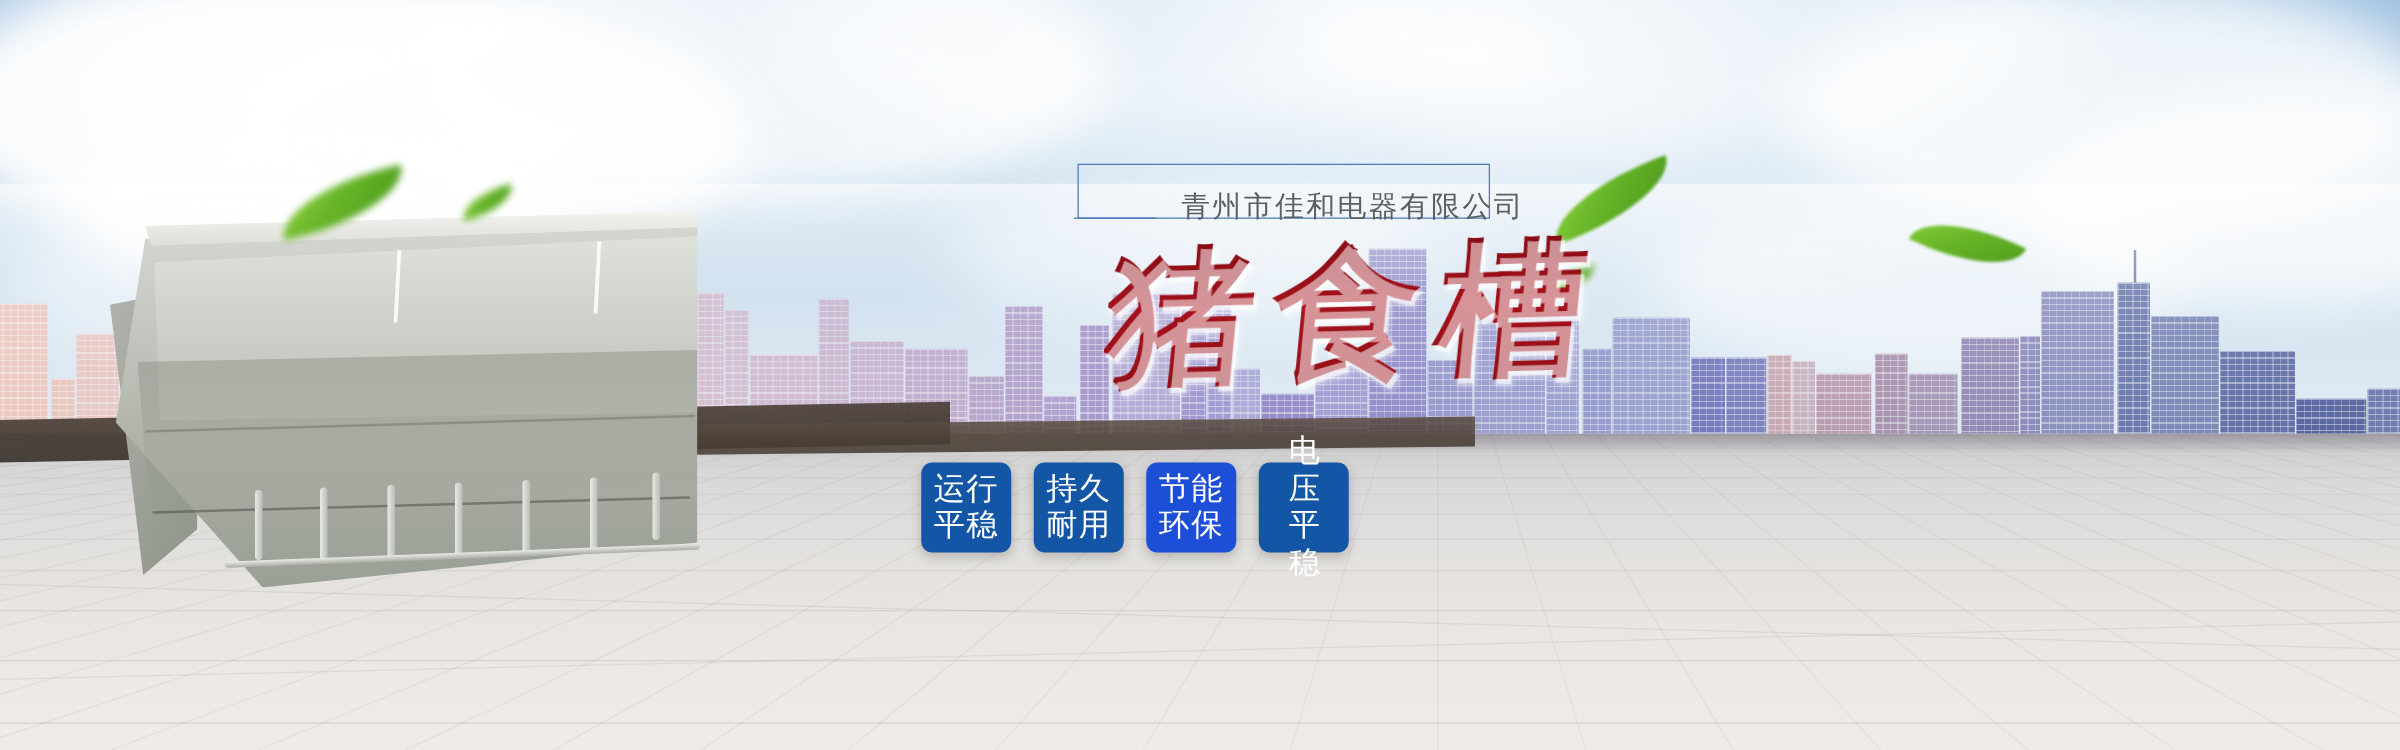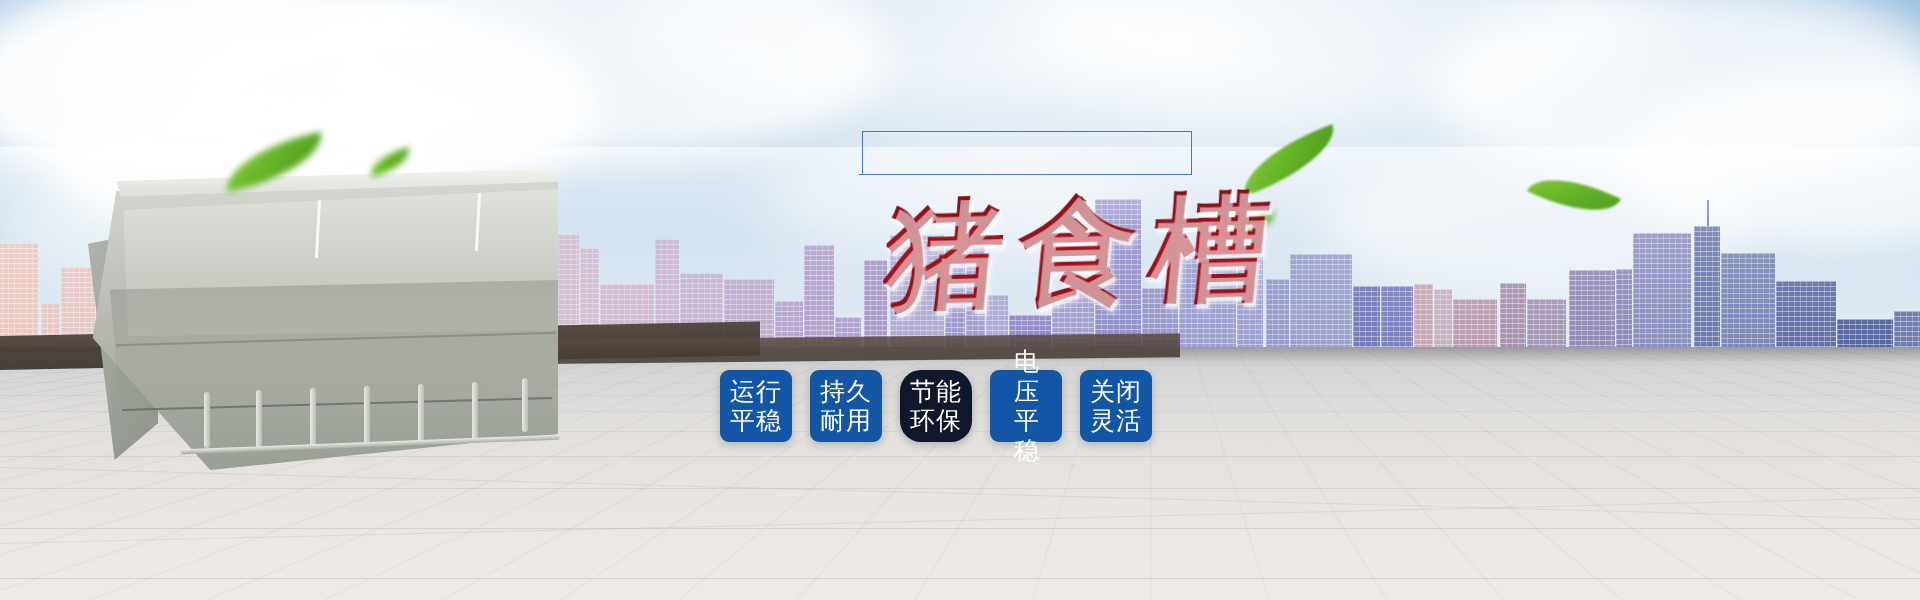--- a/index.html
+++ b/index.html
@@ -408,40 +408,37 @@
 
   <div class="leaf soft" style="left:222px; top:142px; width:104px; height:40px; transform:rotate(-12deg);"></div>
   <div class="leaf soft" style="left:368px; top:152px; width:44px;  height:20px; transform:rotate(-14deg);"></div>
   <div class="leaf" style="left:1236px; top:141px; width:106px; height:38px; transform:rotate(-20deg);"></div>
   <div class="leaf soft" style="left:1238px; top:216px; width:40px;  height:17px; transform:rotate(-18deg);"></div>
   <div class="leaf" style="left:1530px; top:178px; width:88px;  height:34px; transform:rotate(26deg);"></div>
 
   <div class="namebox">
     <div class="seg"></div>
   </div>
+  <div class="company">青州市佳和电器有限公司</div>
 
   <div class="title">猪食槽</div>
 
 
   <div class="badges" id="badges">
-      <div class="badge" style="background: rgb(19, 86, 166);">
+      <div class="badge" style="background: rgb(19, 86, 166); margin-left: 17px;">
         <span>运行</span>
         <span>平稳</span>
       </div>
       <div class="badge" style="background: rgb(19, 86, 166);">
         <span>持久</span>
         <span>耐用</span>
       </div>
-      <div class="badge" style="background: #0f172a; border-radius: 21px;">
+      <div class="badge" style="background: #1d4ed8;">
         <span>节能</span>
         <span>环保</span>
       </div>
       <div class="badge" style="background: rgb(19, 86, 166); padding-left: 24px;">
         <span>电压</span>
         <span>平稳</span>
       </div>
-      <div class="badge" style="background: rgb(19, 86, 166);">
-        <span>关闭</span>
-        <span>灵活</span>
-      </div>
     </div>
 
 </div>
 
 </body></html>

